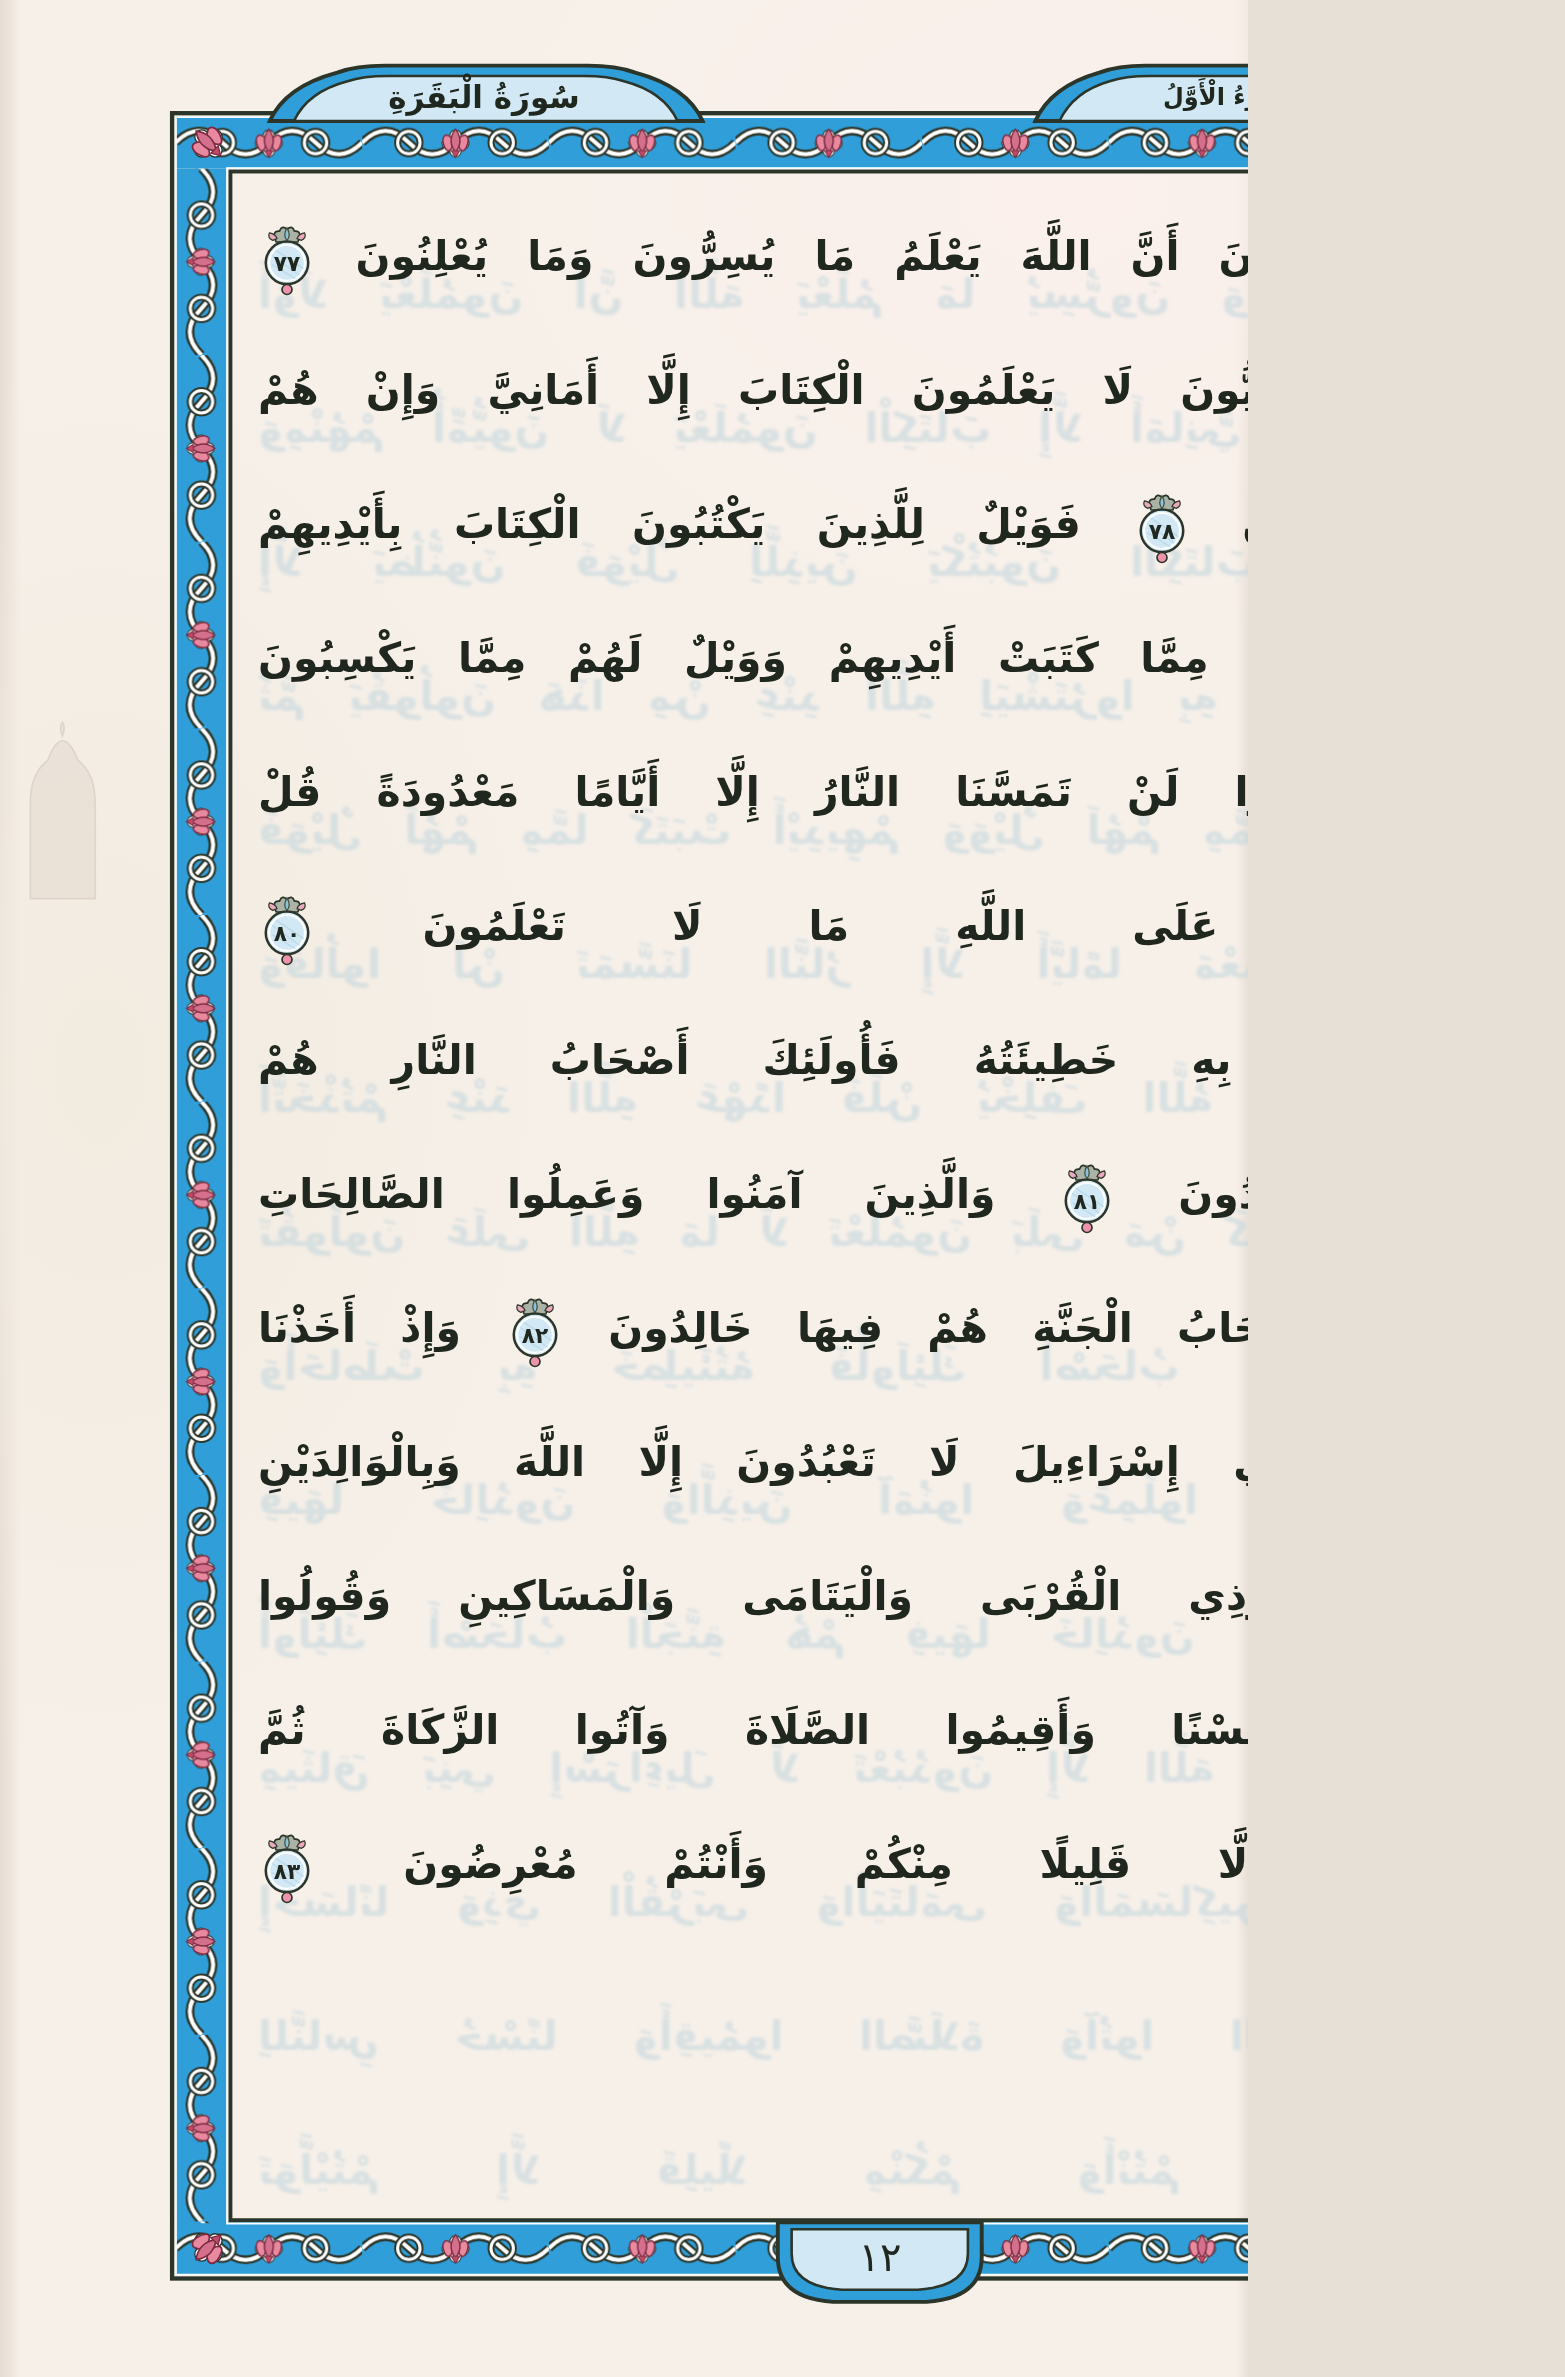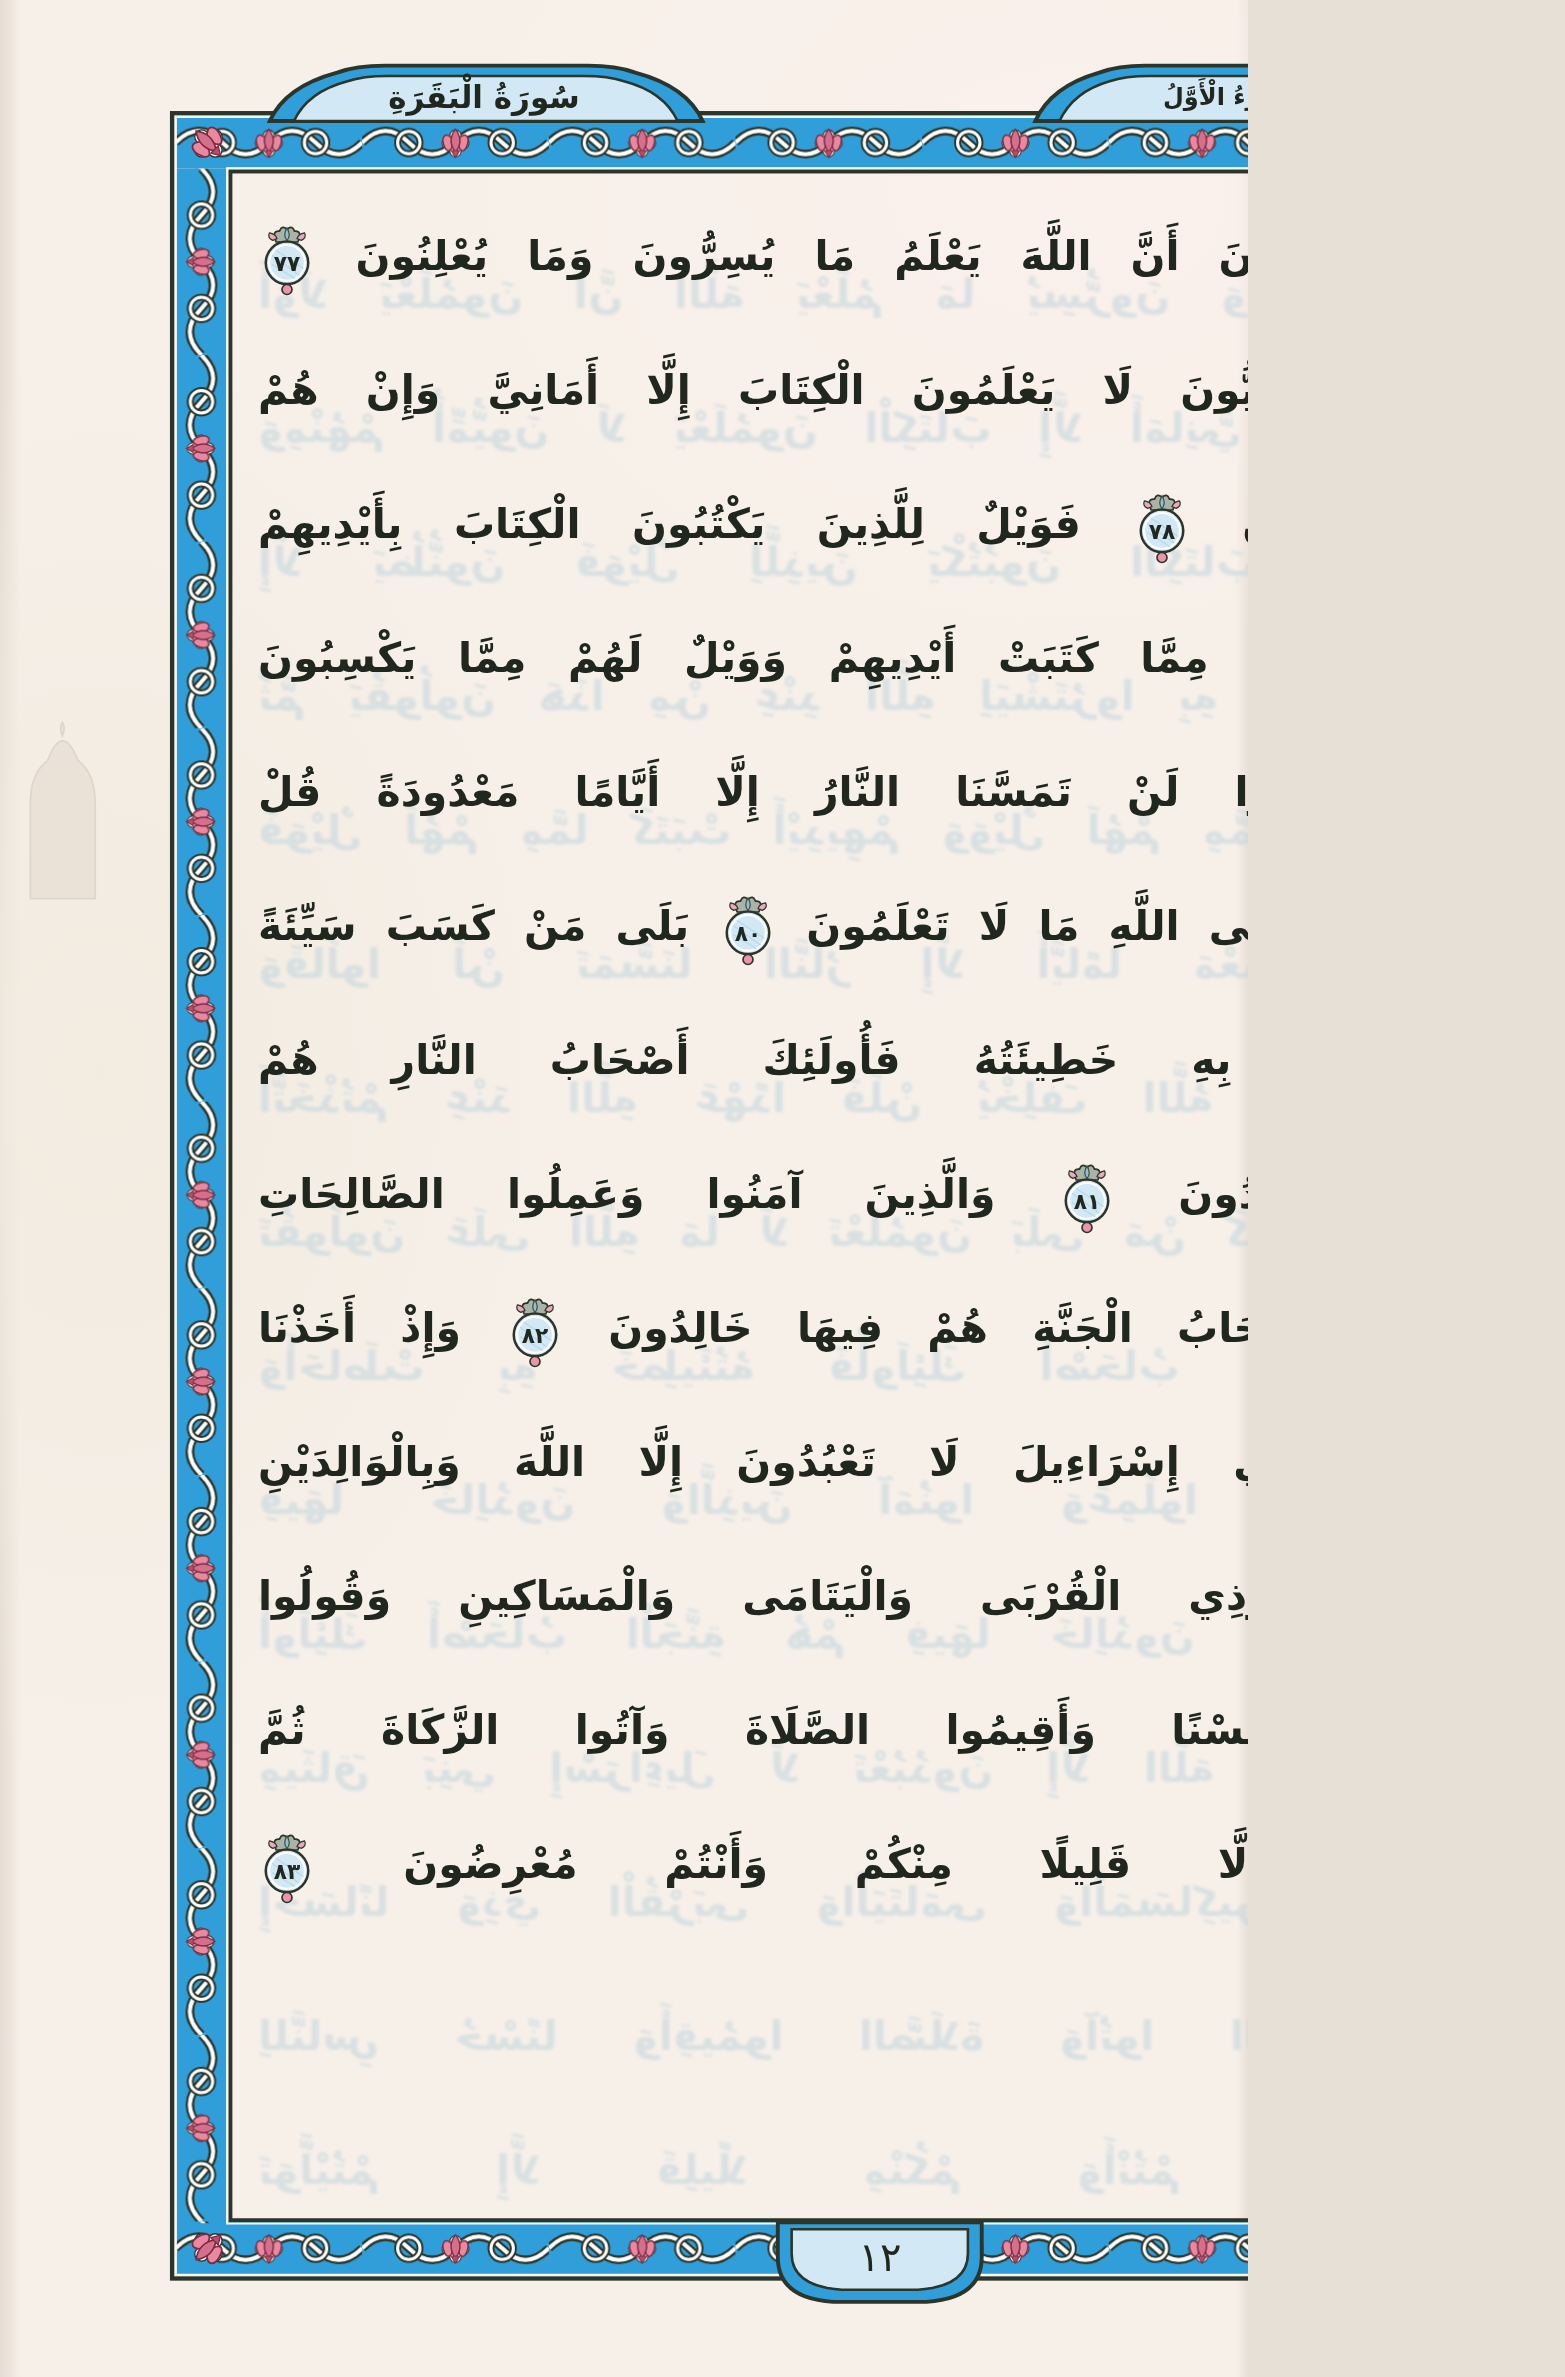--- a/index.html
+++ b/index.html
@@ -202,21 +202,21 @@
       <div class="qline" lang="ar"><span class="qtext">تَقُولُونَ عَلَى اللَّهِ مَا لَا تَعْلَمُونَ</span> <span class="vmark"><svg class="vm" viewBox="0 0 60 90" width="50" height="75" aria-hidden="true" style="font-size:48px">
             <path d="M17,24 Q11,10 21,11 Q24,3 30,9 Q36,3 39,11 Q49,10 43,24 Z" class="vm-crown"></path>
             <path d="M13,22 q-7,-3 -4,-9 q7,1 9,7 z" class="vm-pink"></path>
             <path d="M47,22 q7,-3 4,-9 q-7,1 -9,7 z" class="vm-pink"></path>
             <path d="M30,7 C26.5,13 26.5,18 30,22 C33.5,18 33.5,13 30,7 Z" class="vm-drop"></path>
             <circle cx="30" cy="49" r="25.5" class="vm-fill"></circle>
             <circle cx="30" cy="49" r="21.5" class="vm-ring"></circle>
             <path d="M12,40 L45,64 M12,51 L40,68 M17,34 L50,56" class="vm-hatch"></path>
             <text x="30" y="59" class="vm-num">٨٠</text>
             <circle cx="30" cy="81" r="6" class="vm-dot"></circle>
-          </svg></span> <span class="qtext">بَلَى مَنْ كَسَبَ سَيِّئَةً</span> </div>
+          </svg></span>  </div>
       <div class="qline" lang="ar"><span class="qtext">وَأَحَاطَتْ بِهِ خَطِيئَتُهُ فَأُولَئِكَ أَصْحَابُ النَّارِ هُمْ</span> </div>
       <div class="qline" lang="ar"><span class="qtext">فِيهَا خَالِدُونَ</span> <span class="vmark"><svg class="vm" viewBox="0 0 60 90" width="50" height="75" aria-hidden="true" style="font-size:48px">
             <path d="M17,24 Q11,10 21,11 Q24,3 30,9 Q36,3 39,11 Q49,10 43,24 Z" class="vm-crown"></path>
             <path d="M13,22 q-7,-3 -4,-9 q7,1 9,7 z" class="vm-pink"></path>
             <path d="M47,22 q7,-3 4,-9 q-7,1 -9,7 z" class="vm-pink"></path>
             <path d="M30,7 C26.5,13 26.5,18 30,22 C33.5,18 33.5,13 30,7 Z" class="vm-drop"></path>
             <circle cx="30" cy="49" r="25.5" class="vm-fill"></circle>
             <circle cx="30" cy="49" r="21.5" class="vm-ring"></circle>
             <path d="M12,40 L45,64 M12,51 L40,68 M17,34 L50,56" class="vm-hatch"></path>
             <text x="30" y="59" class="vm-num">٨١</text>

